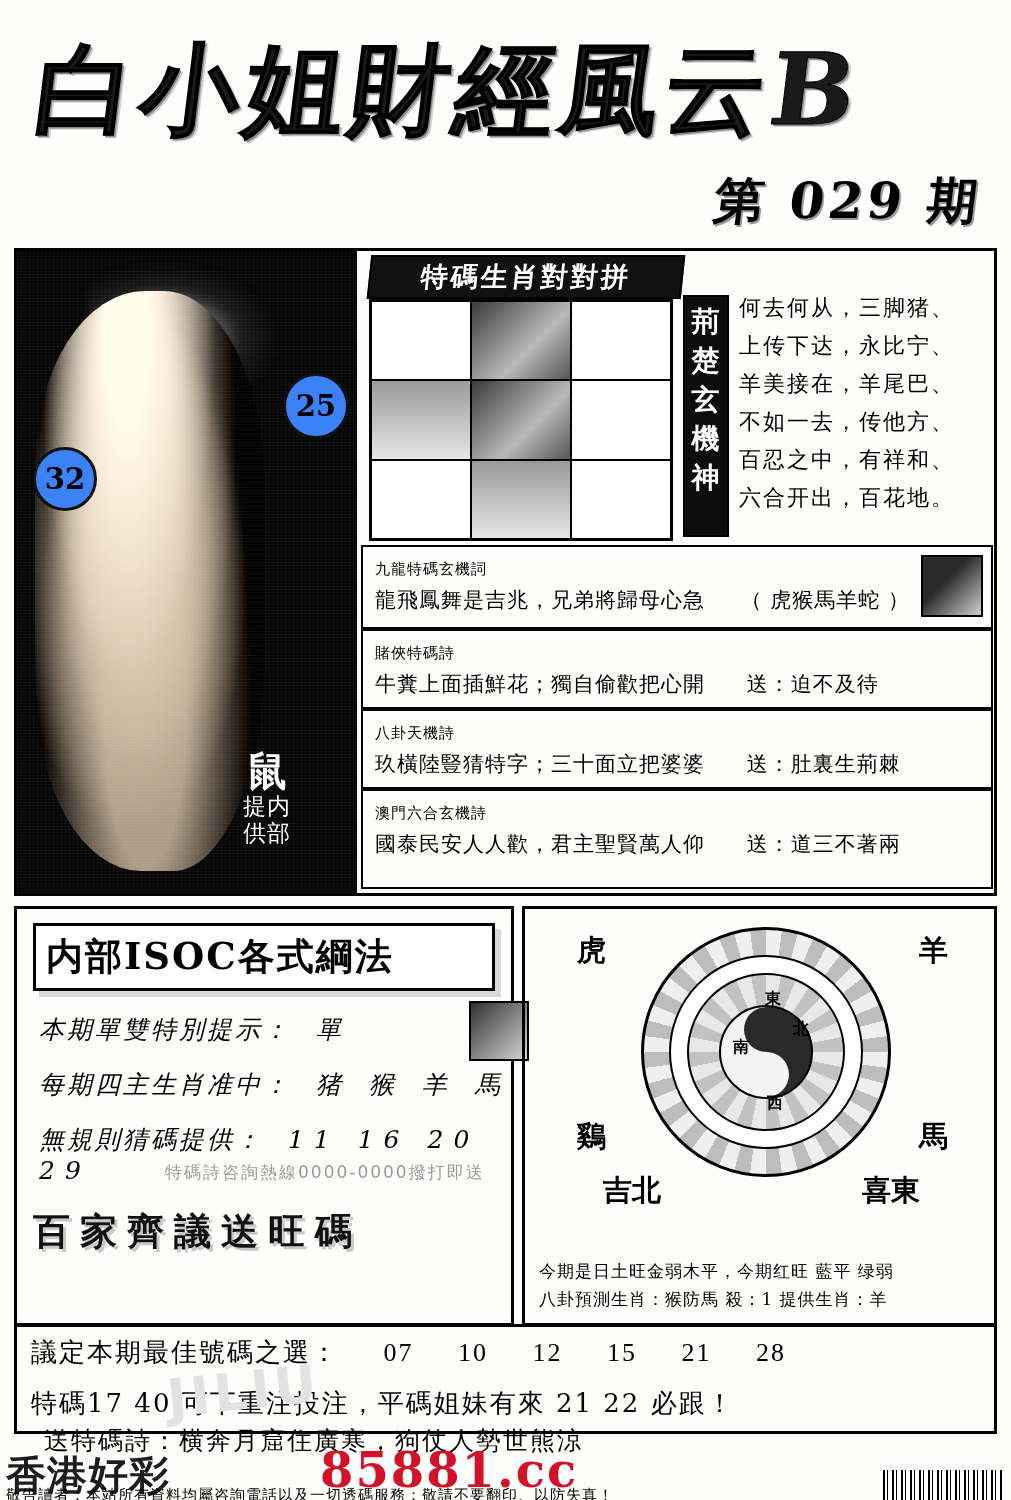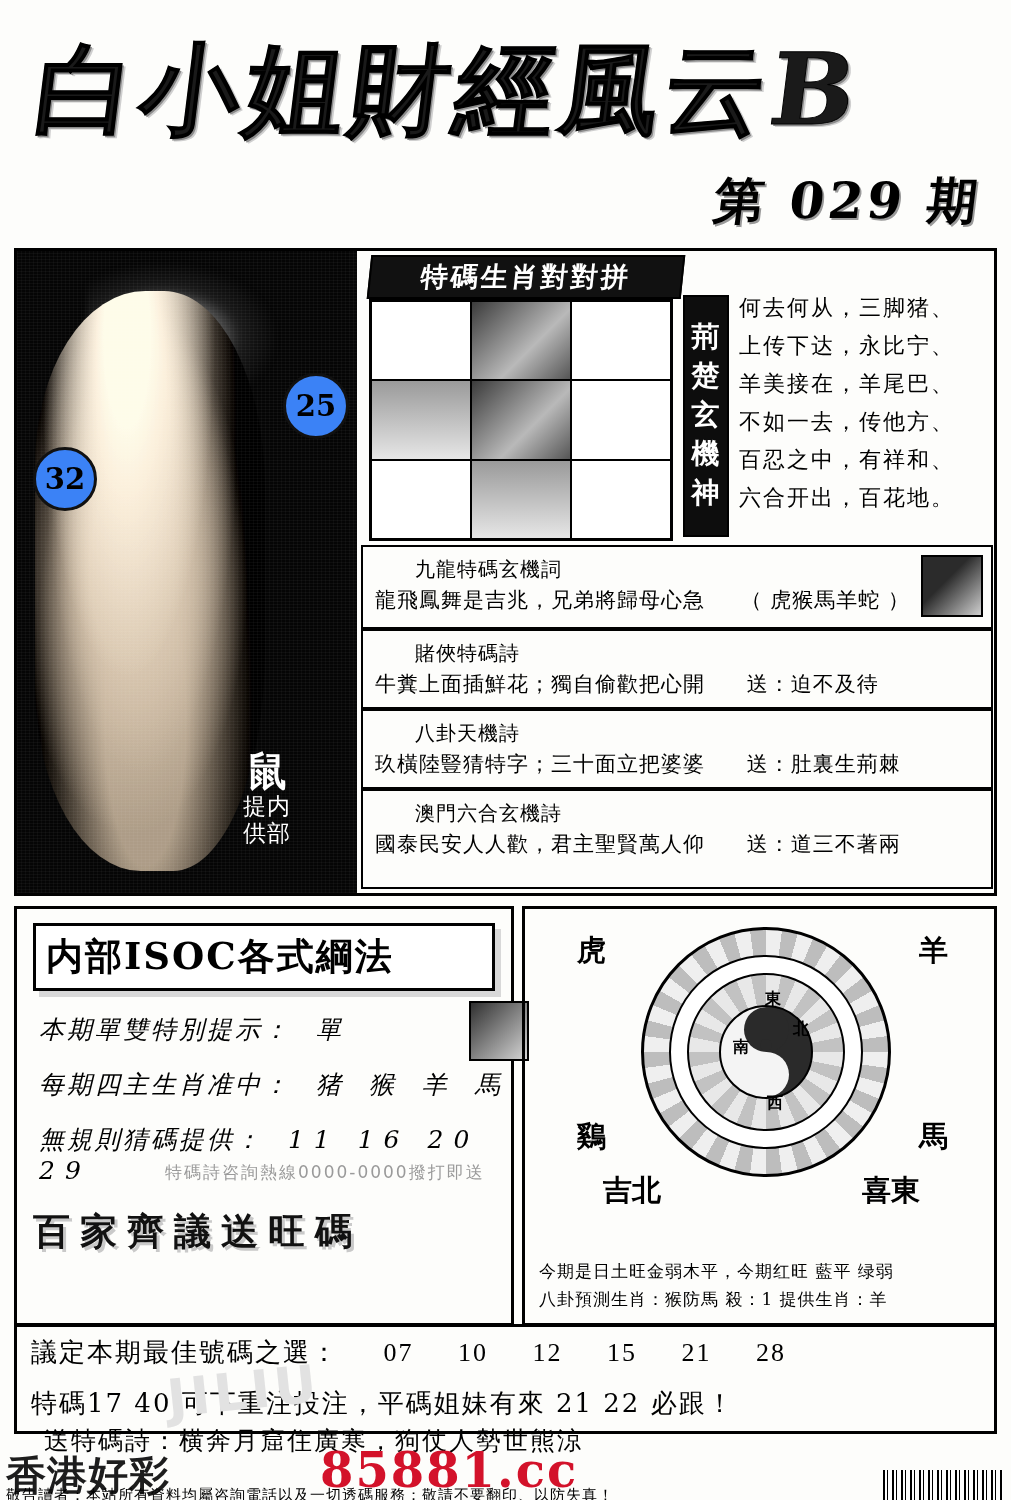--- a/index.html
+++ b/index.html
@@ -88,30 +88,30 @@
   }
   .grid3 .cell{border:1px solid #000;position:relative;overflow:hidden;background:#fff;}
   .grid3 .cell.dark{background:linear-gradient(135deg,#3b3b3b,#b9b9b9 60%,#565656);}
   .grid3 .cell.mid{background:linear-gradient(180deg,#9a9a9a,#e6e6e6);}
 
   .vbanner{
     position:absolute;left:322px;top:40px;width:46px;height:242px;
     border:2px solid #000;background:#0d0d0d;color:#fff;
     font-family:"DejaVu Serif","Liberation Serif",serif;
     font-size:28px;font-weight:bold;line-height:39px;text-align:center;
-    letter-spacing:1px;padding-top:20px;box-sizing:border-box;
+    letter-spacing:1px;padding-top:5px;box-sizing:border-box;
   }
   .poem{
     position:absolute;left:378px;top:34px;width:250px;
     font-family:"DejaVu Serif","Liberation Serif",serif;
     font-size:22px;line-height:38px;letter-spacing:2px;
   }
 
   .hrow{position:absolute;left:4px;width:632px;border:2px solid #000;box-sizing:border-box;padding:7px 12px;}
-  .hrow .t1{font-family:Liberation Serif, serif;font-size:20px;letter-spacing:1px;line-height:30px;margin-left:40px;}
+  .hrow .t1{font-family:Liberation Serif, serif;font-size:15px;letter-spacing:1px;line-height:30px;}
   .hrow .t2{font-family:"DejaVu Serif","Liberation Serif",serif;font-size:21px;letter-spacing:1px;line-height:32px;}
   .r1{top:294px;height:84px;}
   .r2{top:378px;height:80px;}
   .r3{top:458px;height:80px;}
   .r4{top:538px;height:100px;}
   .stamp{
     position:absolute;right:8px;top:8px;width:58px;height:58px;border:2px solid #000;
     background:linear-gradient(135deg,#2b2b2b 0 40%,#cfcfcf 100%);
   }
 

